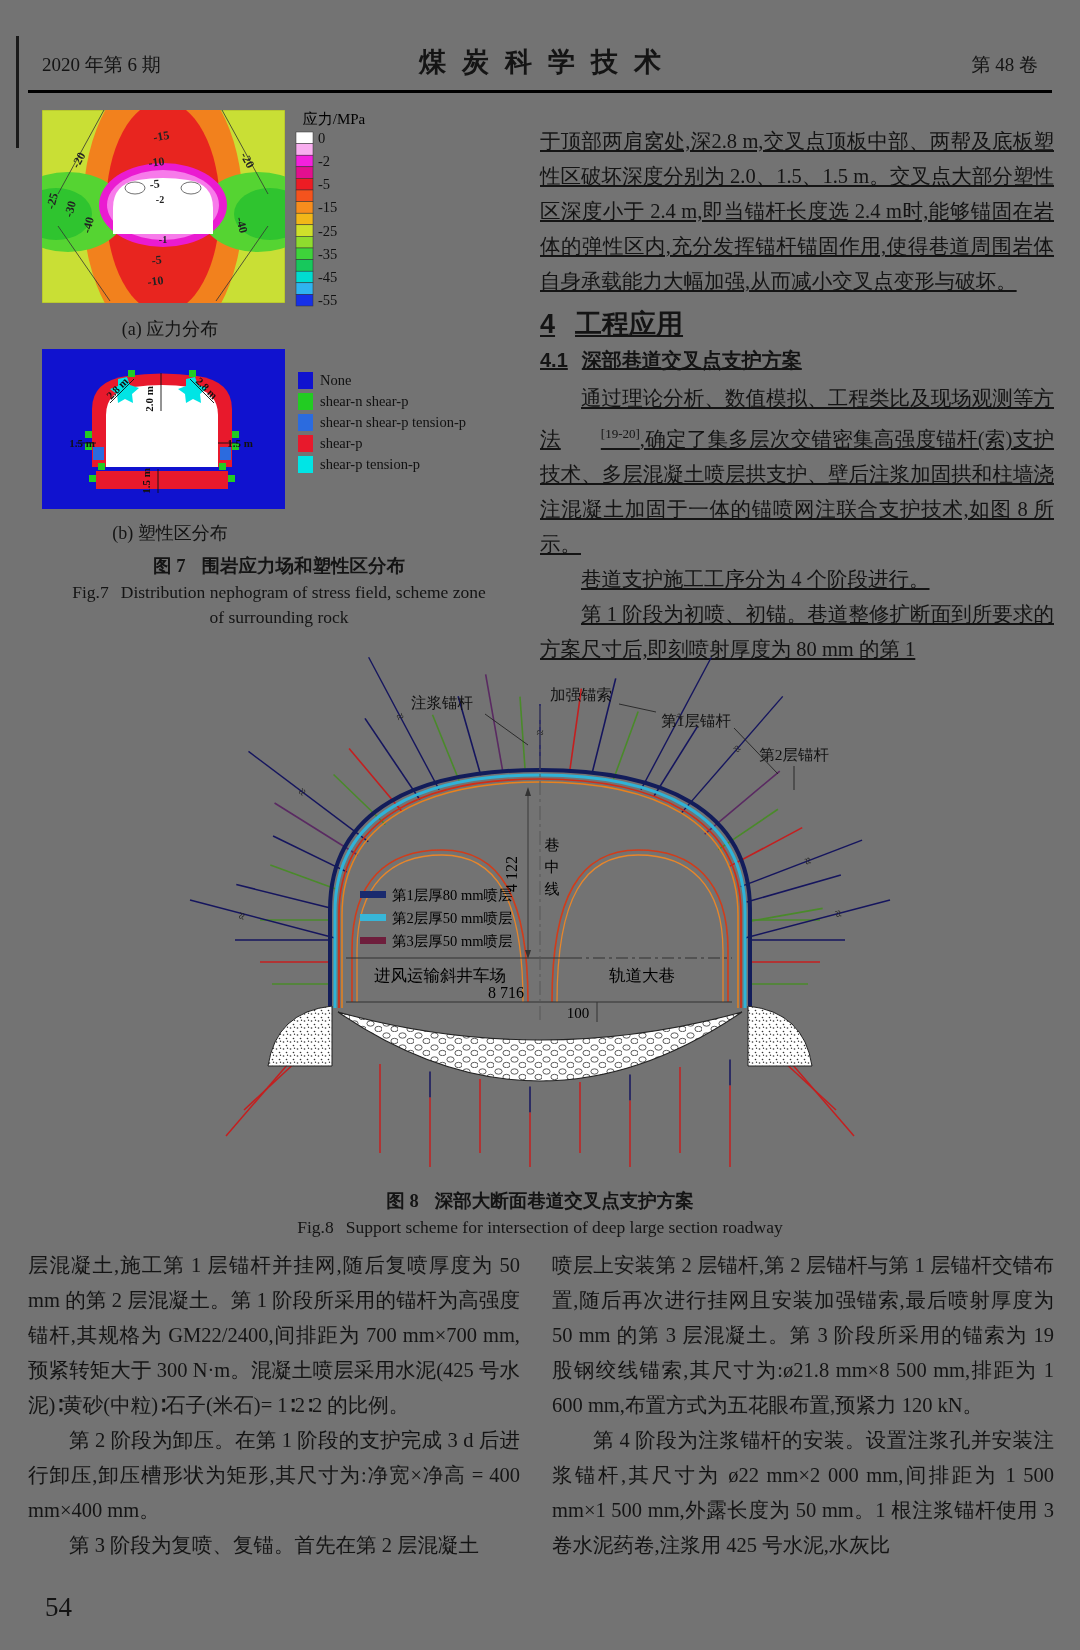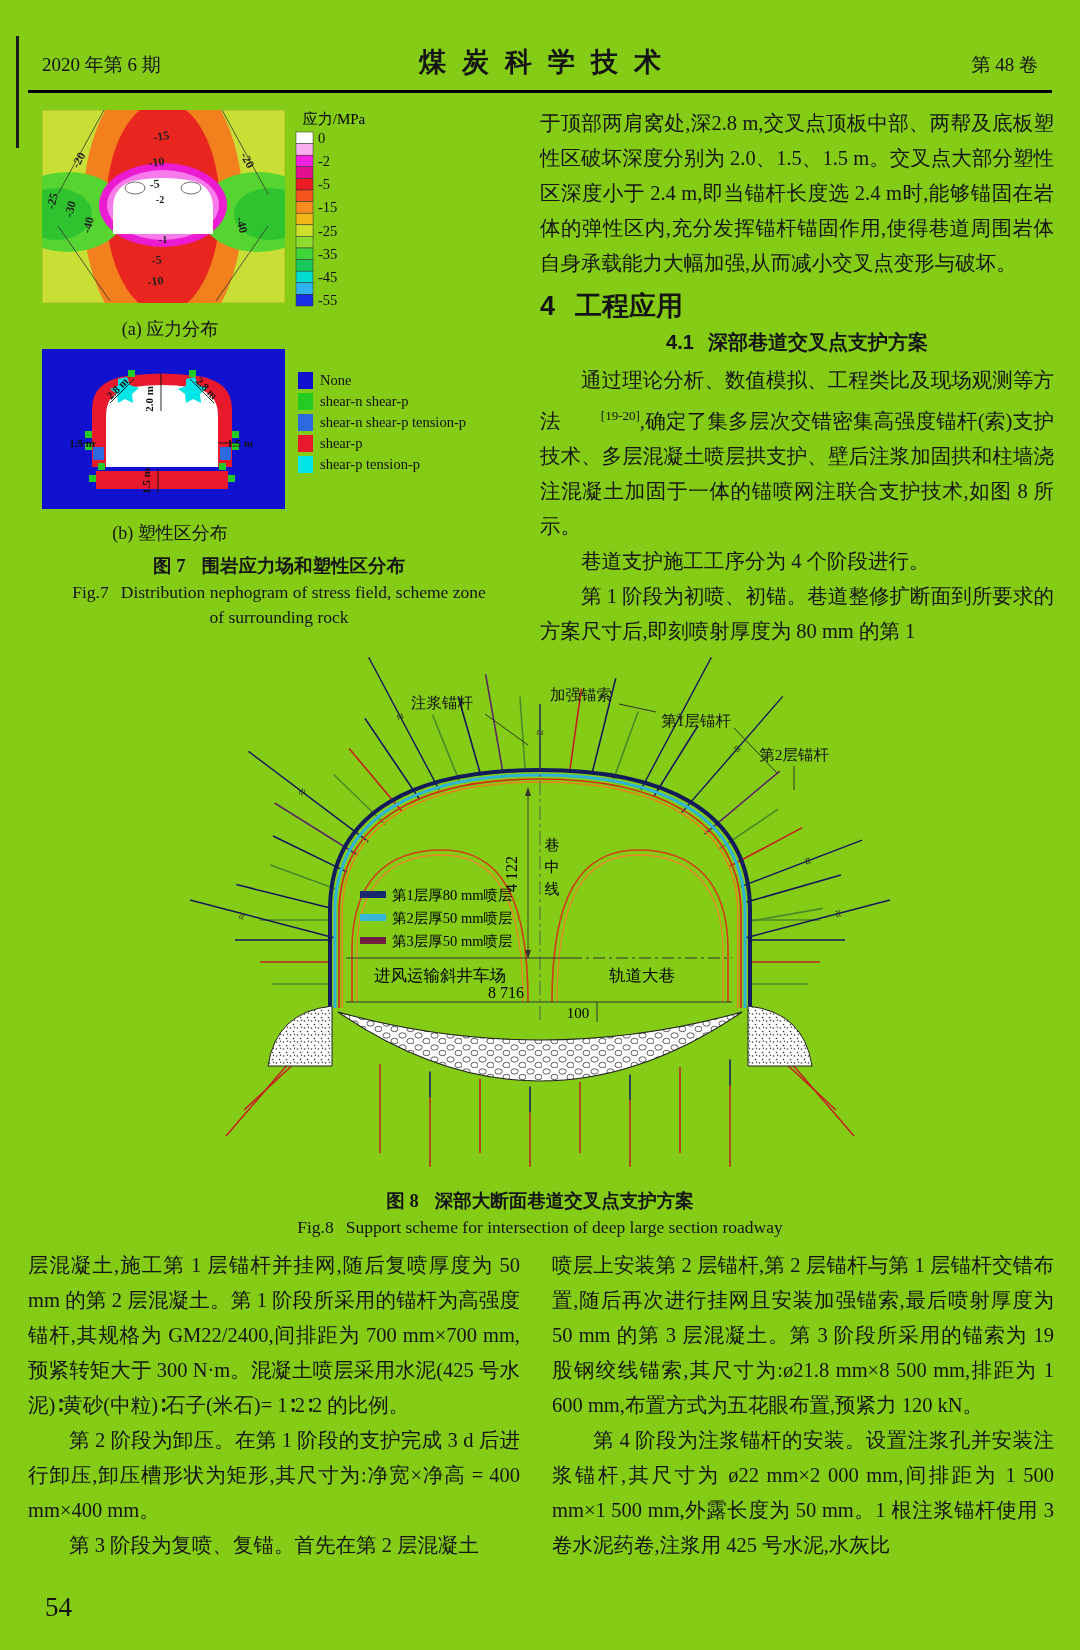--- a/index.html
+++ b/index.html
@@ -1,42 +1,42 @@
 <!DOCTYPE html>
 <html><head>
 <meta charset="utf-8">
 <style>
   html,body{margin:0;padding:0;background:#888;}
-  .page{position:relative;width:1080px;height:1650px;margin:0 auto;background:#84cc16;
+  .page{position:relative;width:1080px;height:1650px;margin:0 auto;background:#737373;
         font-family:"Liberation Serif",serif;color:#141414;overflow:hidden;}
   .scan-artifact{position:absolute;left:16px;top:36px;width:3px;height:112px;background:#1a1a1a;}
   
   .hdr-left{position:absolute;left:42px;top:52px;font-size:19px;}
   .hdr-center{position:absolute;left:0;right:0;top:44px;text-align:center;font-size:27px;
               font-weight:bold;letter-spacing:16px;padding-left:16px;}
   .hdr-right{position:absolute;right:42px;top:52px;font-size:19px;}
   .hdr-rule{position:absolute;left:28px;right:28px;top:90px;height:3px;background:#000;}
   
   .fig7{position:absolute;left:40px;top:108px;width:478px;}
   .fig7 svg{display:block;}
   .subcap{width:260px;text-align:center;font-size:18px;margin:4px 0 6px 0;}
   .figcap-zh{width:100%;text-align:center;font-size:18.5px;font-weight:bold;margin-top:8px;}
   .figcap-zh .num{margin-right:16px;}
   .figcap-en{width:100%;text-align:center;font-size:17.5px;margin-top:4px;}
   .figcap-en .num{margin-right:12px;margin-top:19px;}
   
   .coltext{font-size:20.5px;line-height:35px;text-align:justify;}
   .coltext p{margin:0;}
   .indent{text-indent:2em;}
-  .col-top-right{position:absolute;left:540px;top:106px;width:514px;}
+  .col-top-right{position:absolute;left:540px;top:124px;width:514px;text-decoration:underline;}
   .h4{font-family:"Liberation Sans",sans-serif;font-weight:bold;font-size:27px;
       line-height:30px;margin:10px 0 8px 0;text-align:left;}
   .h4 .num{margin-right:20px;}
   .h41{font-family:"Liberation Sans",sans-serif;font-weight:bold;font-size:20px;
-       line-height:26px;margin:6px 0 8px 0;text-align:center;}
+       line-height:26px;margin:6px 0 8px 0;text-align:left;}
   .h41 .num{margin-right:14px;}
   sup{font-size:13px;padding-left:40px;}
   
   .fig8{position:absolute;left:30px;top:648px;width:1020px;}
   .fig8 svg{display:block;}
   .fig8 .figcap-zh{margin-top:0;}
   
   .col-bl{position:absolute;left:28px;top:1248px;width:492px;}
   .col-br{position:absolute;left:552px;top:1248px;width:502px;}
   .pagenum{position:absolute;left:45px;top:1592px;font-size:27px;}

